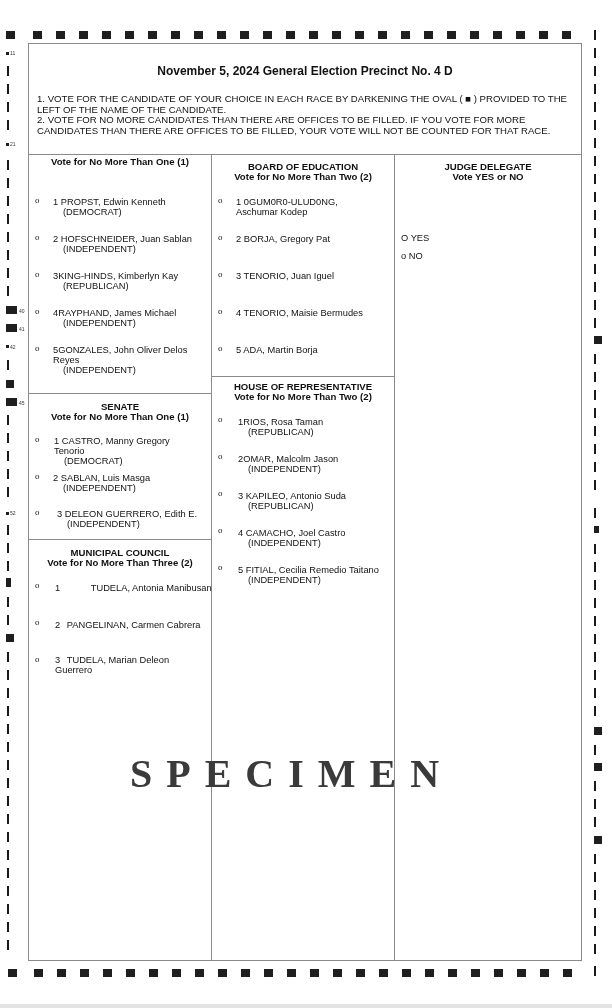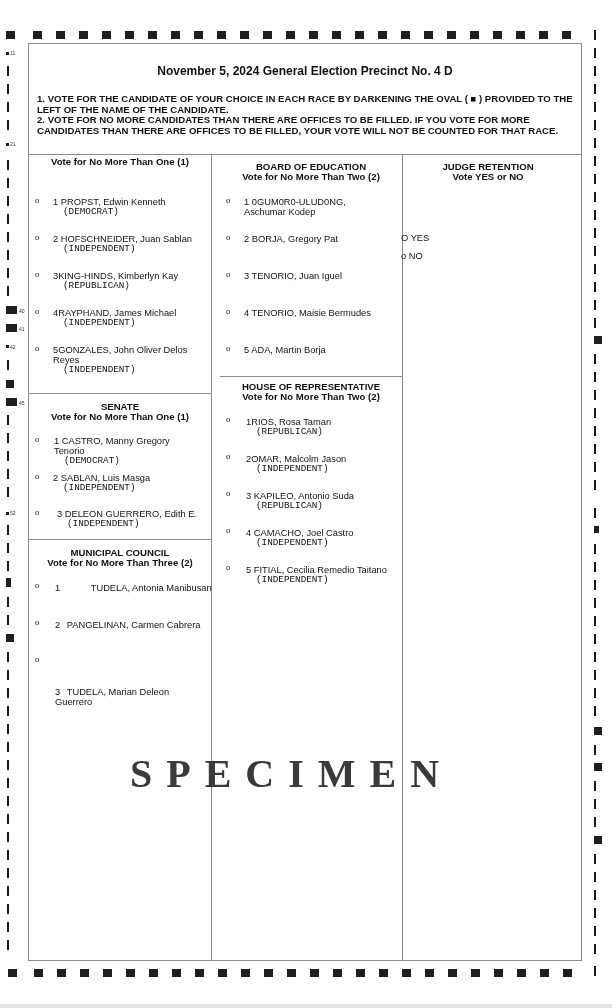--- a/index.html
+++ b/index.html
@@ -11,31 +11,31 @@
   .mark { position: absolute; background: #1f1f1f; }
   .tick { position: absolute; background: #1a1a1a; width: 2px; height: 10px; }
   .num { position: absolute; font-size: 5px; color: #333; font-family: "Liberation Sans", sans-serif; }
   .ballot {
     position: absolute; left: 28px; top: 43px; width: 554px; height: 918px;
     border: 1px solid #8a8a8a; box-sizing: border-box;
   }
   .header { position: absolute; left: 0; top: 0; width: 552px; height: 110px; border-bottom: 1px solid #8a8a8a; }
   .title { position: absolute; left: 0; width: 100%; top: 3px; text-align: center; font-weight: bold; font-size: 14.5px; letter-spacing: 0.1px; }
   .subtitle { position: absolute; left: 0; width: 100%; top: 20px; text-align: center; font-weight: bold; font-size: 12px; }
-  .instr { position: absolute; left: 8px; top: 50px; width: 540px; font-weight: bold; font-size: 9.6px; line-height: 10.6px; }
+  .instr { position: absolute; left: 8px; top: 50px; width: 540px; font-weight: normal; font-size: 9.6px; line-height: 10.6px; }
   .col { position: absolute; top: 110px; bottom: 0; box-sizing: border-box; }
   .col1 { left: 0; width: 183px; border-right: 1px solid #8a8a8a; }
-  .col2 { left: 191px; width: 183px; border-right: 1px solid #8a8a8a; }
+  .col2 { left: 183px; width: 183px; border-right: 1px solid #8a8a8a; }
   .col3 { left: 366px; width: 186px; }
   .race { position: absolute; left: 0; width: 100%; box-sizing: border-box; }
   .race-title { text-align: center; font-weight: bold; font-size: 9.6px; line-height: 10px; }
   .race-sub { text-align: center; font-weight: bold; font-size: 9.6px; line-height: 10px; }
   .cand { position: absolute; font-size: 9.3px; line-height: 10px; }
   .oval { position: absolute; font-family: "Liberation Serif", serif; font-size: 9px; }
-  .party { display: block; font-family: Liberation Mono, monospace; }
+  .party { display: block; }
   .sep { position: absolute; left: 0; width: 100%; height: 0; border-top: 1px solid #8a8a8a; }
   .specimen {
     position: absolute; left: 130px; top: 750px; font-family: "Liberation Serif", serif;
     font-weight: bold; font-size: 40px; letter-spacing: 14px; color: #3a3a3a;
   }
   .q { font-size: 9.3px; line-height: 10px; }
 </style>
 </head>
 <body>
 
@@ -307,21 +307,21 @@
     </div>
     <div>
       <span class="oval" style="left:6px;top:463px">o</span>
       <div class="cand" style="left:26px;top:466px;width:200px;white-space:nowrap">
         <span>2</span>
         <span style="padding-left:4px">PANGELINAN, Carmen Cabrera</span>
       </div>
     </div>
     <div>
       <span class="oval" style="left:6px;top:500px">o</span>
-      <div class="cand" style="left:26px;top:533px;width:140px">
+      <div class="cand" style="left:26px;top:501px;width:140px">
         <span>3</span>
         <span style="padding-left:4px">TUDELA, Marian Deleon Guerrero</span>
       </div>
     </div>
   </div>
 
   <div class="col col2">
     <div class="race" style="top:8px">
       <div class="race-title">BOARD OF EDUCATION</div>
       <div class="race-sub">Vote for No More Than Two (2)</div>
@@ -403,21 +403,21 @@
       <div class="cand" style="left:26px;top:411px;width:160px;white-space:nowrap">
         <span>5</span>
         <span>FITIAL, Cecilia Remedio Taitano</span>
         <span class="party" style="padding-left:10px">(INDEPENDENT)</span>
       </div>
     </div>
   </div>
 
   <div class="col col3">
     <div class="race" style="top:8px">
-      <div class="race-title">JUDGE RETENTION</div>
+      <div class="race-title">JUDGE DELEGATE</div>
       <div class="race-sub">Vote YES or NO</div>
     </div>
     <div class="q" style="position:absolute;left:6px;top:79px">O YES</div>
     <div class="q" style="position:absolute;left:6px;top:97px">o NO</div>
   </div>
 </div>
 
 <div class="specimen">SPECIMEN</div>
 
 <div style="position:absolute;left:0;top:1004px;width:612px;height:4px;background:#e4e4e4"></div>

